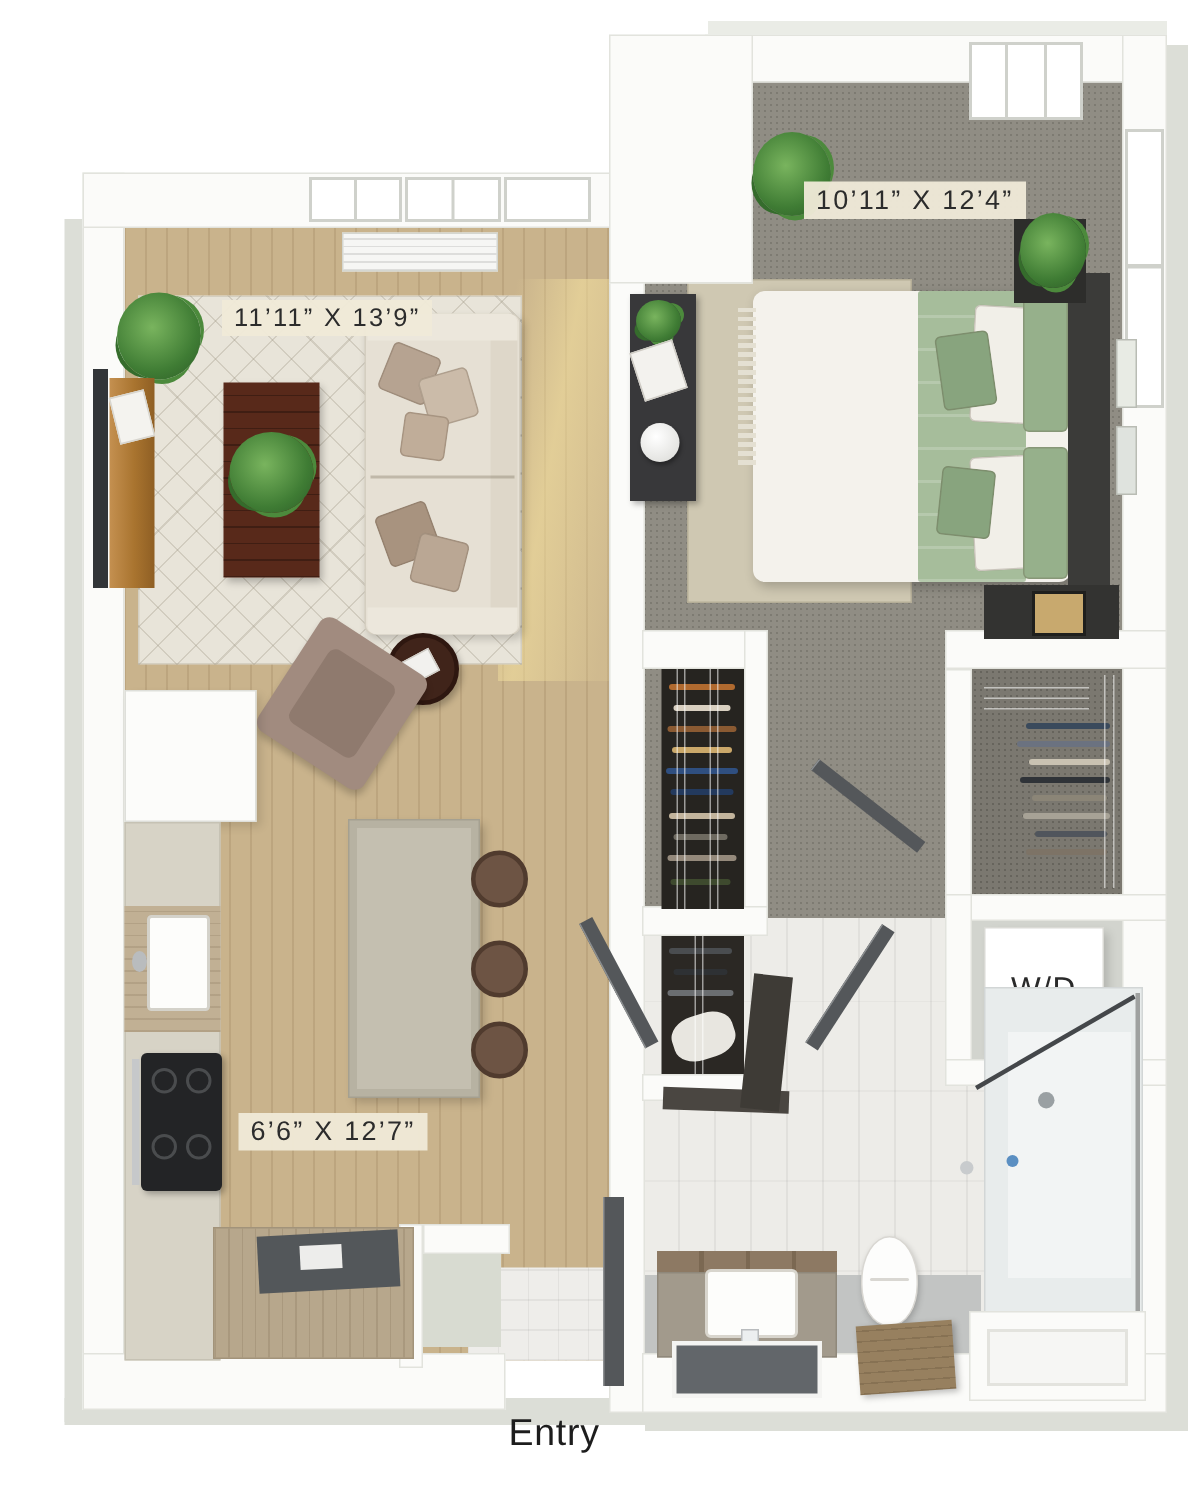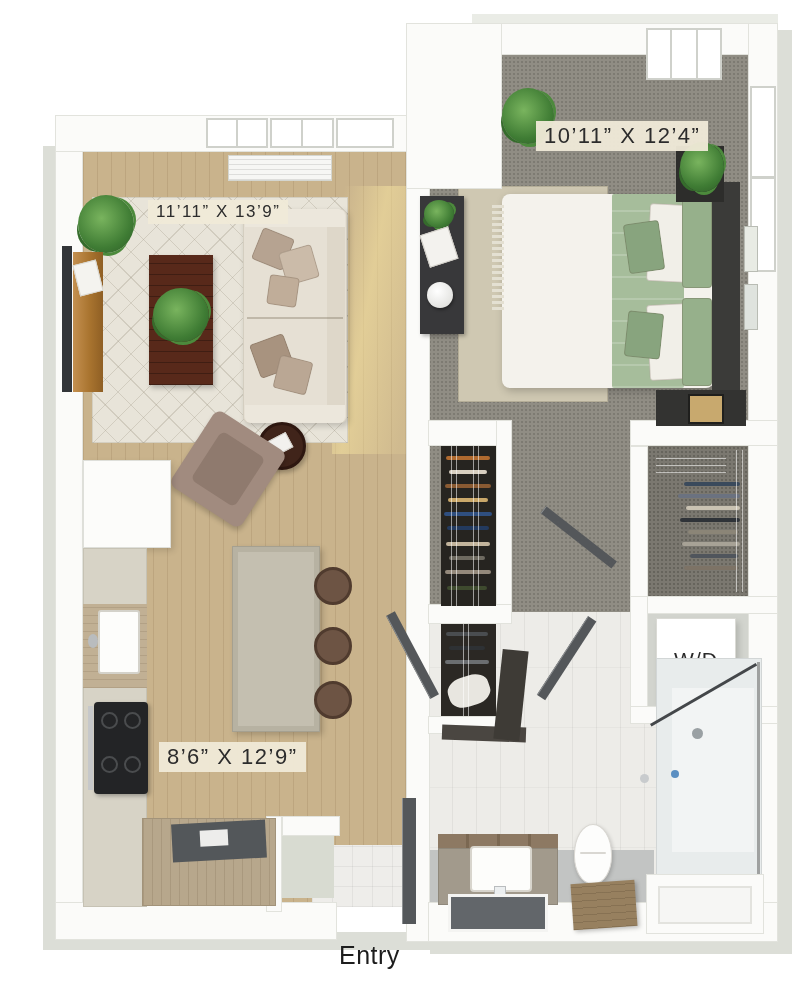--- a/index.html
+++ b/index.html
@@ -42,21 +42,21 @@
     background-image:repeating-linear-gradient(0deg, rgba(0,0,0,.28) 0 1px, transparent 1px 11px);}
   .woodtone{background:linear-gradient(90deg,#c49050,#a9742f 55%,#8f5f24);}
   .sofa{background:#e6e0d4;border:1px solid #d4cec0;border-radius:6px;}
   .pillow{border-radius:4px;border:1px solid rgba(90,75,60,.25);}
   .stool-seat{background:#6d5444;border:3px solid #503b2e;border-radius:50%;}
   .doorblade{background:#54575a;box-shadow:1px 0 0 #8b8e90 inset;}
   .wire{background:rgba(255,255,255,.55);}
   .bar{position:absolute;height:4px;border-radius:2px;}
   
   .dim-label{position:absolute;background:rgba(240,234,216,.95);color:#2c2c2c;
-     font-size:22px;letter-spacing:1.5px;padding:2px 8px;white-space:nowrap;}
+     font-size:18px;letter-spacing:1.5px;padding:2px 8px;white-space:nowrap;}
   .plain-label{position:absolute;color:#1d1d1d;font-size:25px;letter-spacing:.5px;white-space:nowrap;}
   .wd-box{background:#ffffff;border:1px solid #dadad5;box-shadow:3px 4px 6px rgba(0,0,0,.15);
      display:flex;align-items:center;justify-content:center;font-size:21px;color:#2a2a2a;letter-spacing:1px;}
 </style>
 </head>
 <body>
 
 <div class="plan">
 
   <div class="el face" style="left:43px;top:146px;width:16px;height:802px;"></div>
@@ -243,19 +243,19 @@
   <div class="el wall" style="left:646px;top:874px;width:118px;height:60px;"></div>
   <div class="el" style="left:658px;top:886px;width:94px;height:38px;border:2px solid #e3e3de;background:#f6f6f4;"></div>
 
   <div class="dim-label" style="left:148px;top:200px;font-size:17px;">
     <span>11’11” X 13’9”</span>
   </div>
   <div class="dim-label" style="left:536px;top:121px;">
     <span>10’11” X 12’4”</span>
   </div>
   <div class="dim-label" style="left:159px;top:742px;">
-    <span>8’6” X 12’9”</span>
+    <span>6’6” X 12’7”</span>
   </div>
   <div class="plain-label" style="left:339px;top:941px;">
     <span>Entry</span>
   </div>
 
 </div>
 
 </body></html>

